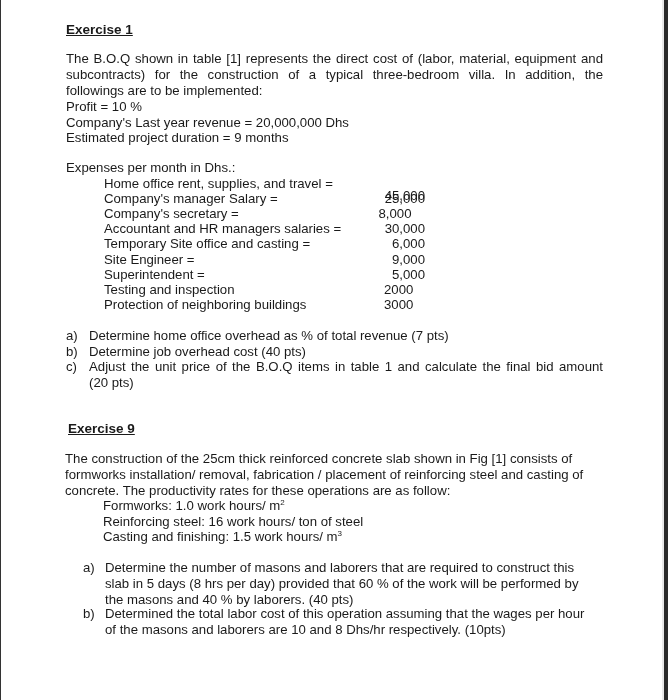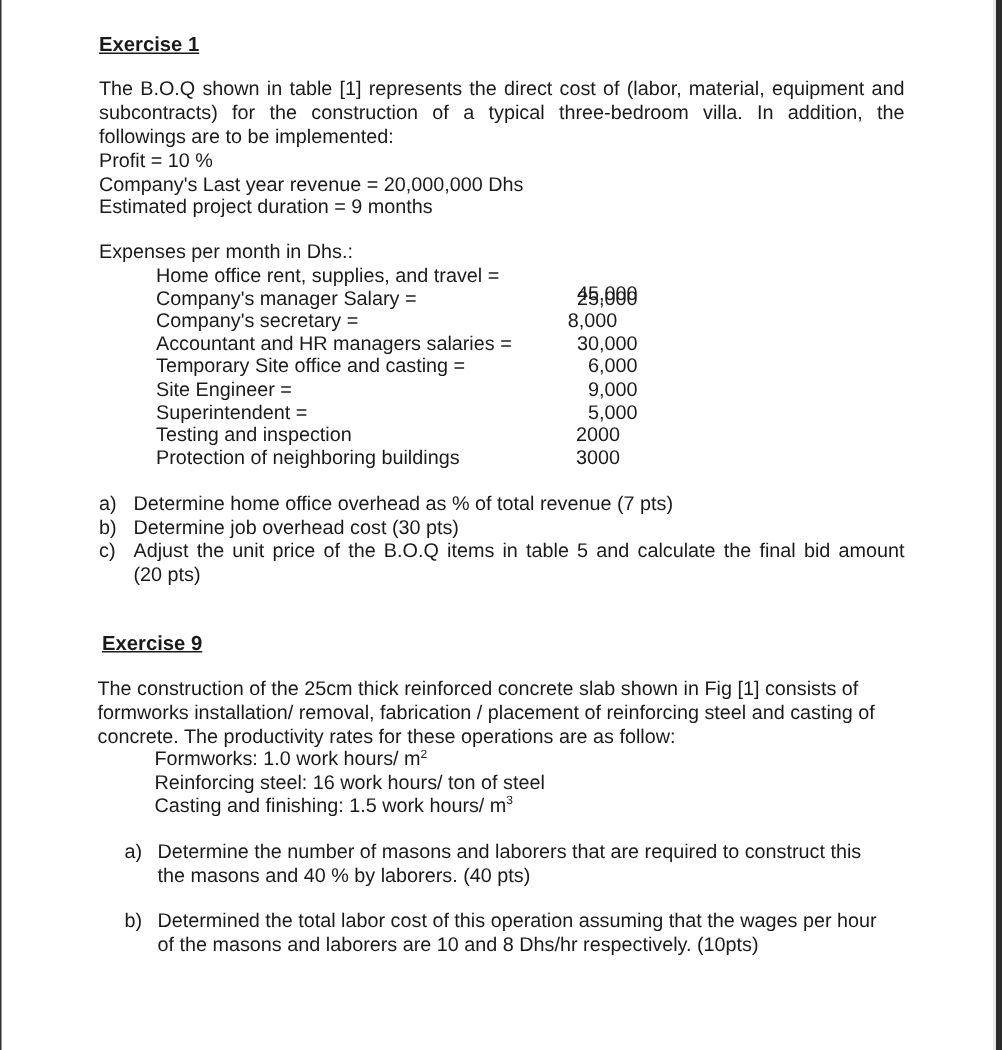--- a/index.html
+++ b/index.html
@@ -69,25 +69,25 @@
 
   <div class="row" style="left:104px; top:297px;">Protection of neighboring buildings</div>
   <div class="num-l" style="left:384px; top:297px;">3000</div>
 </div>
 
 <div>
   <div class="qlabel" style="left:66px; top:328px;">a)</div>
   <div class="qtext" style="left:89px; top:328px; white-space:nowrap;">Determine home office overhead as % of total revenue (7 pts)</div>
 
   <div class="qlabel" style="left:66px; top:344px;">b)</div>
-  <div class="qtext" style="left:89px; top:344px; white-space:nowrap;">Determine job overhead cost (30 pts)</div>
+  <div class="qtext" style="left:89px; top:344px; white-space:nowrap;">Determine job overhead cost (40 pts)</div>
 
   <div class="qlabel" style="left:66px; top:359px;">c)</div>
   <div class="qtext" style="left:89px; top:359px; width:514px;">
-    <span class="jline">Adjust the unit price of the B.O.Q items in table 5 and calculate the final bid amount</span>
+    <span class="jline">Adjust the unit price of the B.O.Q items in table 1 and calculate the final bid amount</span>
     <span style="display:block;">(20 pts)</span>
   </div>
 </div>
 
 <div class="abs heading" style="left:68px; top:421px;">Exercise 9</div>
 
 <div class="abs" style="left:65px; top:451px;">
   <span style="display:block;">The construction of the 25cm thick reinforced concrete slab shown in Fig [1] consists of</span>
   <span style="display:block;">formworks installation/ removal, fabrication / placement of reinforcing steel and casting of</span>
   <span style="display:block;">concrete. The productivity rates for these operations are as follow:</span>
@@ -96,20 +96,21 @@
 <div>
   <div class="abs" style="left:103px; top:498px;"><span>Formworks: 1.0 work hours/ m</span><sup>2</sup></div>
   <div class="abs" style="left:103px; top:514px;"><span>Reinforcing steel: 16 work hours/ ton of steel</span></div>
   <div class="abs" style="left:103px; top:529px;"><span>Casting and finishing: 1.5 work hours/ m</span><sup>3</sup></div>
 </div>
 
 <div>
   <div class="qlabel" style="left:83px; top:560px;">a)</div>
   <div class="qtext" style="left:105px; top:560px; white-space:nowrap;">
     <span style="display:block;">Determine the number of masons and laborers that are required to construct this</span>
+    <span style="display:block;">slab in 5 days (8 hrs per day) provided that 60 % of the work will be performed by</span>
     <span style="display:block;">the masons and 40 % by laborers. (40 pts)</span>
   </div>
 
   <div class="qlabel" style="left:83px; top:606px;">b)</div>
   <div class="qtext" style="left:105px; top:606px; white-space:nowrap;">
     <span style="display:block;">Determined the total labor cost of this operation assuming that the wages per hour</span>
     <span style="display:block;">of the masons and laborers are 10 and 8 Dhs/hr respectively. (10pts)</span>
   </div>
 </div>
 

